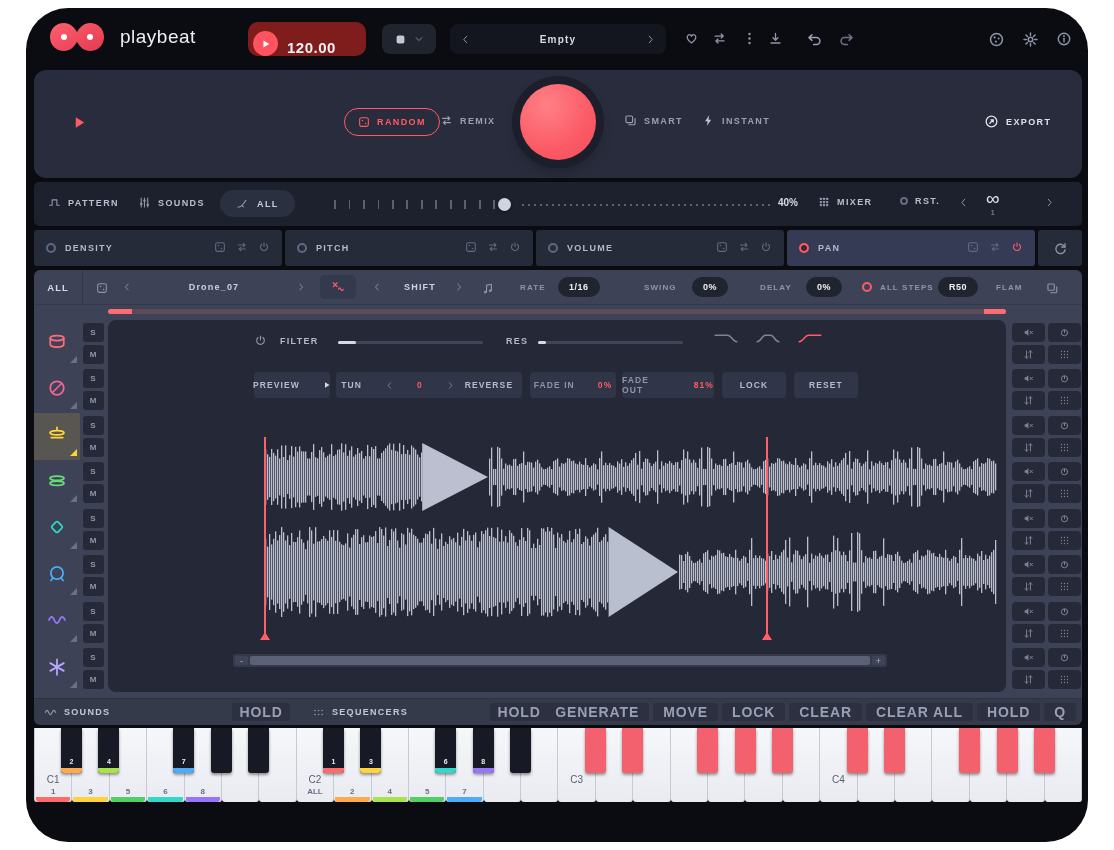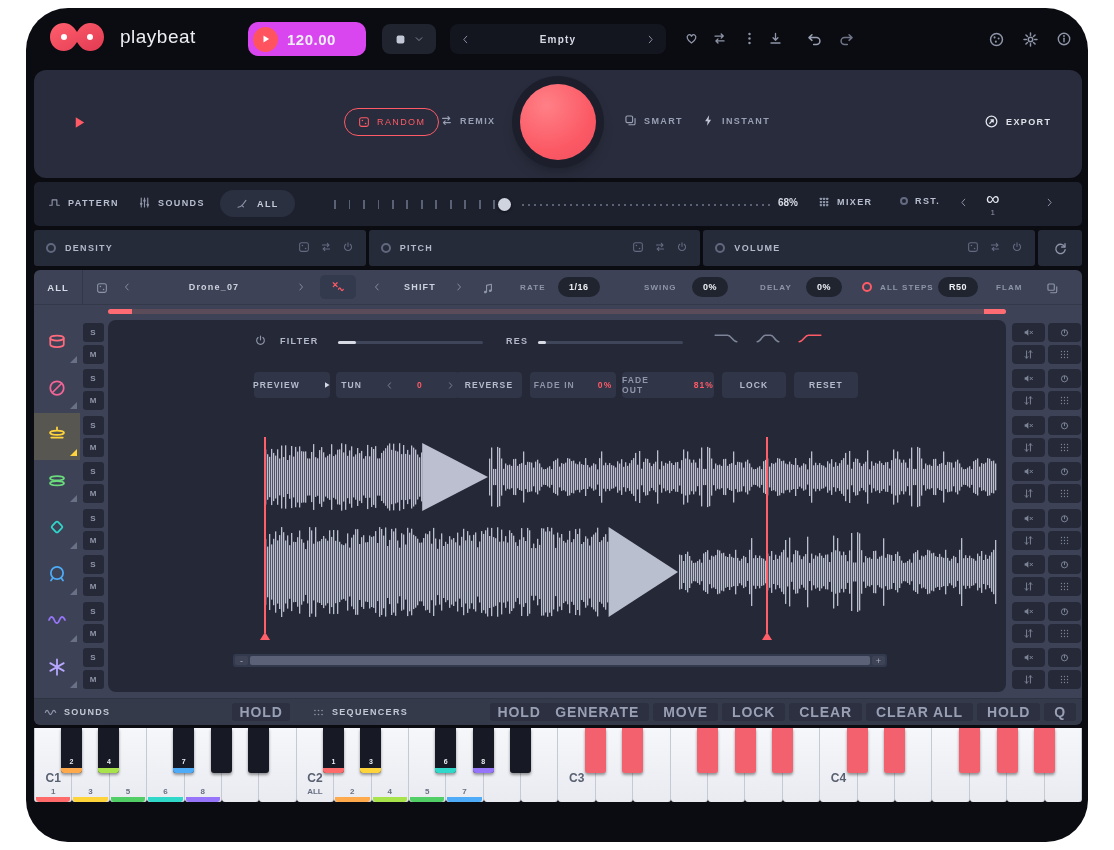--- a/index.html
+++ b/index.html
@@ -1,34 +1,34 @@
 <!DOCTYPE html>
 <html><head>
 <meta charset="utf-8">
 <style>
   html,body{margin:0;padding:0;background:#ffffff;width:1114px;height:850px;position:relative;
     font-family:"Liberation Sans",sans-serif;-webkit-font-smoothing:antialiased;overflow:hidden}
   .abs{position:absolute}
   .window{position:absolute;left:26px;top:8px;width:1062px;height:834px;background:#0b0c11;border-radius:42px;overflow:hidden}
   
   .brand{position:absolute;left:94px;top:18px;font-size:19px;color:#eceef4;letter-spacing:.5px}
-  .bpmbox{position:absolute;left:222px;top:14px;width:118px;height:34px;background:#d946ef;border-radius:10px;
-    display:flex;align-items:center;gap:9px;padding:0 5px;box-sizing:border-box}
+  .bpmbox{position:absolute;left:222px;top:14px;width:118px;height:34px;background:#7f1d1d;border-radius:10px;
+    display:flex;align-items:flex-end;gap:9px;padding:0 5px;box-sizing:border-box}
   .playbtn{width:25px;height:25px;border-radius:50%;background:#ff5460;color:#fff;display:flex;align-items:center;justify-content:center}
   .bpmtxt{font-size:15px;font-weight:bold;color:#eef0f5;letter-spacing:.5px}
   .hbtn{position:absolute;background:#20242f;border-radius:8px;display:flex;align-items:center;justify-content:center;gap:7px;color:#c3c8d6}
   .preset{position:absolute;left:424px;top:16px;width:216px;height:30px;background:#14161f;border-radius:8px;
     display:flex;align-items:center;justify-content:space-between;padding:0 10px;box-sizing:border-box;color:#8f95a8}
   .preset-name{font-size:10px;font-weight:bold;letter-spacing:1.2px;color:#d6dae4}
   .hico{position:absolute;top:23px;color:#8f95a8}
   
   .transport{position:absolute;left:8px;top:62px;width:1048px;height:108px;background:#282c3c;border-radius:12px}
   .tgroup{position:absolute;display:flex;align-items:center;gap:7px;font-size:9px;font-weight:bold;letter-spacing:1.4px;color:#9aa0b4}
   .randpill{position:absolute;display:flex;align-items:center;gap:7px;height:26px;padding:0 13px;border:1px solid #ff5a66;
-    border-radius:14px;color:#ff5a66;font-size:9px;font-weight:normal;letter-spacing:1.4px}
+    border-radius:14px;color:#ff5a66;font-size:9px;font-weight:bold;letter-spacing:1.4px}
   .bigbtn{position:absolute;width:76px;height:76px;border-radius:50%;
     background:radial-gradient(circle at 35% 28%,#ff8087,#fb5964 62%,#ef4e5d);
     box-shadow:0 0 0 8px #1c1f2b,0 8px 16px rgba(0,0,0,.4)}
   
   .pbar{position:absolute;left:8px;top:174px;width:1048px;height:44px;background:#1d212e;border-radius:5px}
   .pgrp{position:absolute;display:flex;align-items:center;gap:7px;font-size:9px;font-weight:bold;letter-spacing:1.4px;color:#b9bfd0}
   .allpill{position:absolute;display:flex;align-items:center;gap:8px;height:27px;padding:0 16px;background:#2b3040;border-radius:14px;
     color:#c9cdda;font-size:9px;font-weight:bold;letter-spacing:1.4px}
   .ticks{position:absolute;top:4px;height:9px;background:repeating-linear-gradient(90deg,#5b6175 0 1.5px,transparent 1.5px 14.5px)}
   .dotsln{position:absolute;top:7.5px;height:2px;background:repeating-linear-gradient(90deg,#5b6175 0 2px,transparent 2px 6px)}
@@ -92,21 +92,21 @@
   .bbar{position:absolute;left:0;top:428px;width:100%;height:26px;background:#353a4b;border-radius:0 0 6px 6px;border-top:1px solid #2e3342}
   .bgrp{position:absolute;top:0;height:26px;display:flex;align-items:center;gap:7px;font-size:9px;font-weight:bold;letter-spacing:1.3px;color:#c3c8d6}
   .bbtn{height:18px;padding:0 10px;background:#2c3040;border-radius:3px;display:flex;align-items:center;justify-content:center;
     font-size:14px;font-weight:bold;letter-spacing:.9px;color:#9aa0b4}
   #bb-buttons{position:absolute;right:6px;top:4px;display:flex;gap:4px}
   
   #kb{position:absolute;left:8px;top:720px;width:1048px;height:74px;background:#10121a}
   .wrow{display:flex;height:74px}
   .wk{flex:1;position:relative;background:linear-gradient(#f6f7fa,#e9ebf1);border-right:1px solid #c6cad4;border-radius:0 0 3px 3px;box-sizing:border-box}
   .wk:first-child{border-left:1px solid #c6cad4}
-  .wk .klbl{position:absolute;bottom:17px;left:0;width:100%;text-align:center;font-size:12px;font-weight:bold;color:#596070}
+  .wk .klbl{position:absolute;bottom:17px;left:0;width:100%;text-align:center;font-size:10px;font-weight:normal;color:#596070}
   .wk .knum{position:absolute;bottom:6px;left:0;width:100%;text-align:center;font-size:8px;font-weight:bold;color:#697083}
   .wk .stripe{position:absolute;bottom:0;left:1px;right:1px;height:5px;border-radius:0 0 3px 3px}
   .bk{position:absolute;top:0;width:21px;height:45px;background:#171a24;border-radius:0 0 3px 3px;z-index:2;box-shadow:0 2px 3px rgba(0,0,0,.4)}
   .bk .knum{position:absolute;bottom:8px;left:0;width:100%;text-align:center;font-size:7px;font-weight:bold;color:#eceef4}
   .bk .stripe{position:absolute;bottom:0;left:0;width:100%;height:5px;border-radius:0 0 3px 3px}
   .bk.remix{background:#f2616d}
 </style>
 </head>
 <body>
 
@@ -305,21 +305,21 @@
           </svg>
         </span>
       <span>ALL</span>
     </div>
 
     <div class="abs" style="left:300px;top:14px;width:436px;height:16px">
       <div class="ticks" style="left:0;width:168px"></div>
       <div class="dotsln" style="left:188px;width:248px"></div>
       <div class="handle" style="left:164px"></div>
     </div>
-    <span class="abs" style="left:744px;top:15px;font-size:10px;font-weight:bold;color:#d6dae4">68%</span>
+    <span class="abs" style="left:744px;top:15px;font-size:10px;font-weight:bold;color:#d6dae4">40%</span>
 
     <div class="pgrp" style="left:784px;top:14px">
       <span style="color: rgb(143, 149, 168); display: inline-flex; align-items: center;">
           <svg viewBox="0 0 16 16" width="12" height="12" fill="none" stroke="currentColor" stroke-width="1.4" stroke-linecap="round" stroke-linejoin="round">
             <g fill="currentColor" stroke="none">
               <rect x="2.4" y="2.4" width="2.9" height="2.9" rx=".6"></rect>
               <rect x="6.6" y="2.4" width="2.9" height="2.9" rx=".6"></rect>
               <rect x="10.8" y="2.4" width="2.9" height="2.9" rx=".6"></rect>
               <rect x="2.4" y="6.6" width="2.9" height="2.9" rx=".6"></rect>
               <rect x="6.6" y="6.6" width="2.9" height="2.9" rx=".6"></rect>
@@ -385,20 +385,38 @@
             </svg></span>
           <span class="pwr"><svg viewBox="0 0 16 16" width="12" height="12" fill="none" stroke="currentColor" stroke-width="1.4" stroke-linecap="round" stroke-linejoin="round">
               <path d="M8 2.4v4.8"></path>
               <path d="M5.1 4.3a4.7 4.7 0 1 0 5.8 0"></path>
             </svg></span>
         </span>
       </div>
       <div class="tab">
         <span class="radio"></span>
         <span class="tlbl">VOLUME</span>
+        <span class="ticons">
+          <span><svg viewBox="0 0 16 16" width="12" height="12" fill="none" stroke="currentColor" stroke-width="1.4" stroke-linecap="round" stroke-linejoin="round">
+              <rect x="2.2" y="2.2" width="11.6" height="11.6" rx="2.6"></rect>
+              <circle cx="5.9" cy="5.9" r="1.05" fill="currentColor" stroke="none"></circle>
+              <circle cx="10.1" cy="10.1" r="1.05" fill="currentColor" stroke="none"></circle>
+            </svg></span>
+          <span><svg viewBox="0 0 16 16" width="12" height="12" fill="none" stroke="currentColor" stroke-width="1.4" stroke-linecap="round" stroke-linejoin="round">
+              <path d="M3.2 5.4h8.6M9.8 3.2l2.2 2.2-2.2 2.2M12.8 10.6H4.2M6.4 8.4L4.2 10.6l2.2 2.2"></path>
+            </svg></span>
+          <span class="pwr"><svg viewBox="0 0 16 16" width="12" height="12" fill="none" stroke="currentColor" stroke-width="1.4" stroke-linecap="round" stroke-linejoin="round">
+              <path d="M8 2.4v4.8"></path>
+              <path d="M5.1 4.3a4.7 4.7 0 1 0 5.8 0"></path>
+            </svg></span>
+        </span>
+      </div>
+      <div class="tab active">
+        <span class="radio"></span>
+        <span class="tlbl">PAN</span>
         <span class="ticons">
           <span><svg viewBox="0 0 16 16" width="12" height="12" fill="none" stroke="currentColor" stroke-width="1.4" stroke-linecap="round" stroke-linejoin="round">
               <rect x="2.2" y="2.2" width="11.6" height="11.6" rx="2.6"></rect>
               <circle cx="5.9" cy="5.9" r="1.05" fill="currentColor" stroke="none"></circle>
               <circle cx="10.1" cy="10.1" r="1.05" fill="currentColor" stroke="none"></circle>
             </svg></span>
           <span><svg viewBox="0 0 16 16" width="12" height="12" fill="none" stroke="currentColor" stroke-width="1.4" stroke-linecap="round" stroke-linejoin="round">
               <path d="M3.2 5.4h8.6M9.8 3.2l2.2 2.2-2.2 2.2M12.8 10.6H4.2M6.4 8.4L4.2 10.6l2.2 2.2"></path>
             </svg></span>
           <span class="pwr"><svg viewBox="0 0 16 16" width="12" height="12" fill="none" stroke="currentColor" stroke-width="1.4" stroke-linecap="round" stroke-linejoin="round">

